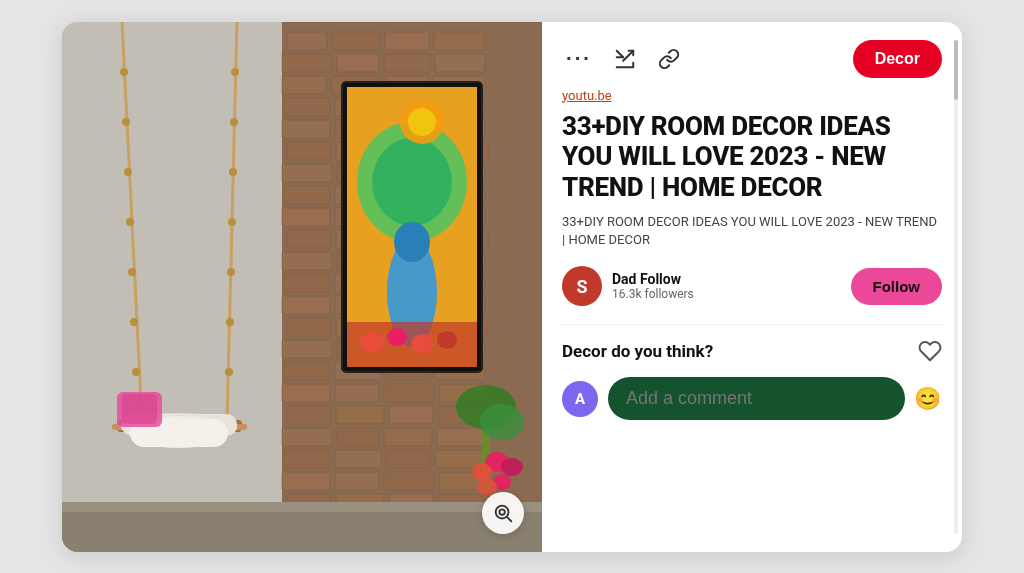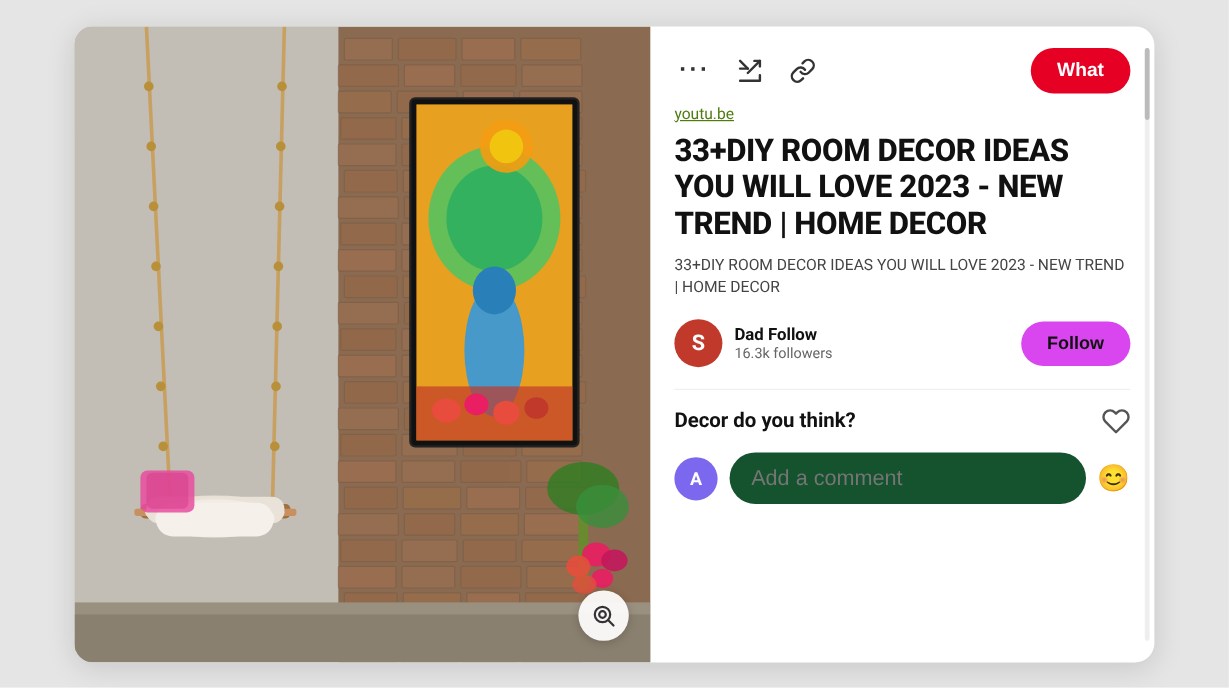--- a/index.html
+++ b/index.html
@@ -86,21 +86,21 @@
       background: #e60023;
       color: #fff;
       border: none;
       border-radius: 24px;
       padding: 10px 22px;
       font-size: 16px;
       font-weight: 700;
       cursor: pointer;
     }
     .source-link {
-      color: #4d7c0f;
+      color: #c2410c;
       font-size: 13px;
       text-decoration: underline;
       margin-bottom: 8px;
       cursor: pointer;
     }
     .pin-title {
       font-size: 26px;
       font-weight: 800;
       line-height: 1.18;
       color: #111;
@@ -141,21 +141,21 @@
     .author-name {
       font-weight: 700;
       font-size: 14px;
       color: #111;
     }
     .author-followers {
       font-size: 12px;
       color: #666;
     }
     .follow-btn {
-      background: #d946ef;
+      background: #ec4899;
       border: none;
       border-radius: 24px;
       padding: 10px 22px;
       font-size: 15px;
       font-weight: 700;
       color: #111;
       cursor: pointer;
     }
     .divider {
       height: 1px;
@@ -442,21 +442,21 @@
             <line x1="3" y1="3" x2="10" y2="10"></line>
           </svg>
         </button>
         <button class="icon-btn">
           <svg width="22" height="22" viewBox="0 0 24 24" fill="none" stroke="#333" stroke-width="2.2" stroke-linecap="round" stroke-linejoin="round">
             <path d="M10 13a5 5 0 0 0 7.54.54l3-3a5 5 0 0 0-7.07-7.07l-1.72 1.71"></path>
             <path d="M14 11a5 5 0 0 0-7.54-.54l-3 3a5 5 0 0 0 7.07 7.07l1.71-1.71"></path>
           </svg>
         </button>
       </div>
-      <button class="save-btn">What</button>
+      <button class="save-btn">Decor</button>
     </div>
 
     <a class="source-link">youtu.be</a>
 
     <div class="pin-title">33+DIY ROOM DECOR IDEAS YOU WILL LOVE 2023 - NEW TREND | HOME DECOR</div>
     <div class="pin-desc">33+DIY ROOM DECOR IDEAS YOU WILL LOVE 2023 - NEW TREND | HOME DECOR</div>
 
     <div class="author-row">
       <div class="author-left">
         <div class="avatar">S</div>

